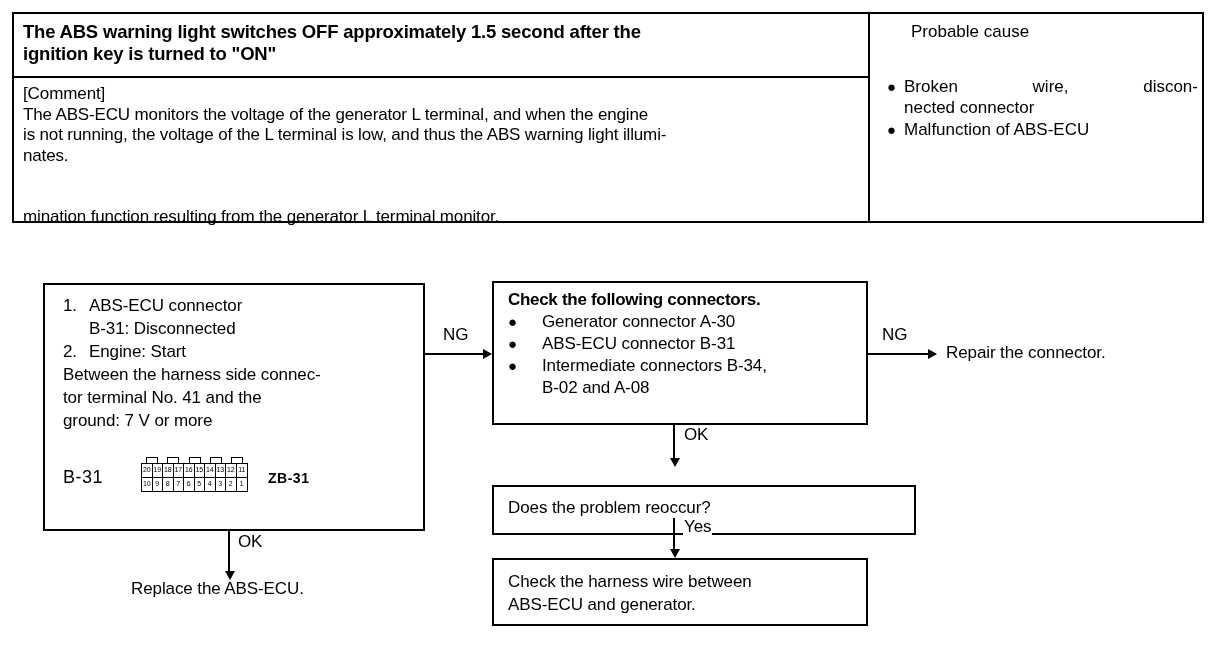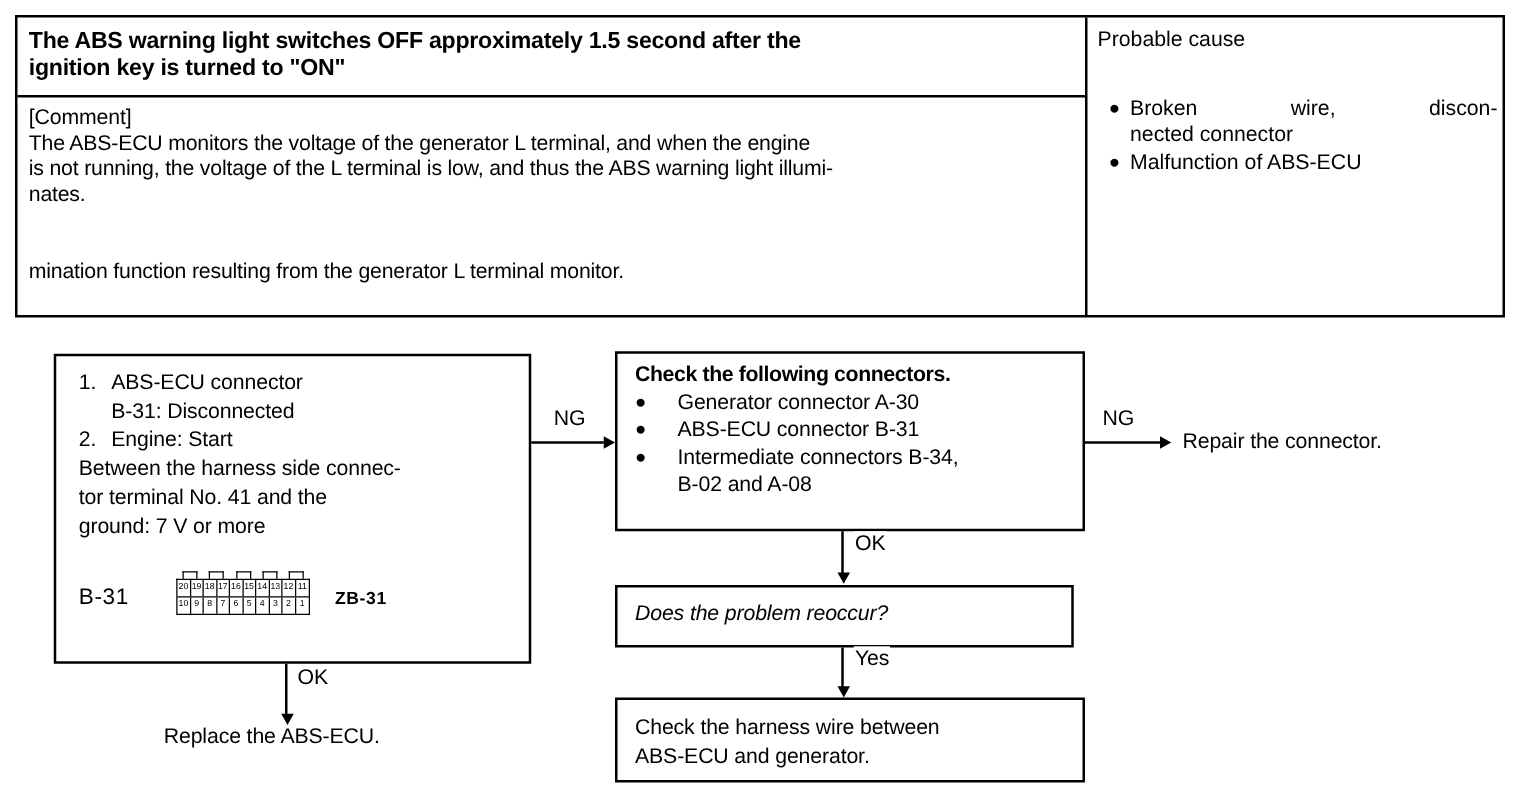--- a/index.html
+++ b/index.html
@@ -16,35 +16,36 @@
     overflow: hidden;
     -webkit-font-smoothing: none;
   }
 
   
   .top-table {
     position: absolute;
     left: 12px;
     top: 12px;
     width: 1192px;
-    height: 242px;
+    height: 211px;
     border: 2px solid #000;
     box-sizing: border-box;
     display: flex;
   }
   .tt-left {
     width: 856px;
     box-sizing: border-box;
     border-right: 2px solid #000;
     position: relative;
   }
   .tt-right {
     flex: 1;
     box-sizing: border-box;
     position: relative;
+    padding-left: 33px;
   }
 
   .symptom-title {
     font-weight: bold;
     font-size: 18.5px;
     line-height: 22px;
     padding: 7px 10px 0 9px;
     letter-spacing: -0.2px;
   }
   .symptom-rule {
@@ -222,24 +223,23 @@
   .check-item .b {
     width: 34px;
     flex: 0 0 34px;
     font-size: 15px;
   }
   .check-cont { padding-left: 34px; }
 
   
   .box-reoccur {
     left: 492px;
-    top: 215px;
-    width: 367px;
+    top: 232px;
+    width: 424px;
     height: 50px;
-    font-style: italic;
   }
   .reoccur-inner {
     padding: 11px 0 0 14px;
     font-size: 17px;
     letter-spacing: -0.1px;
   }
 
   
   .box-harness {
     left: 492px;

